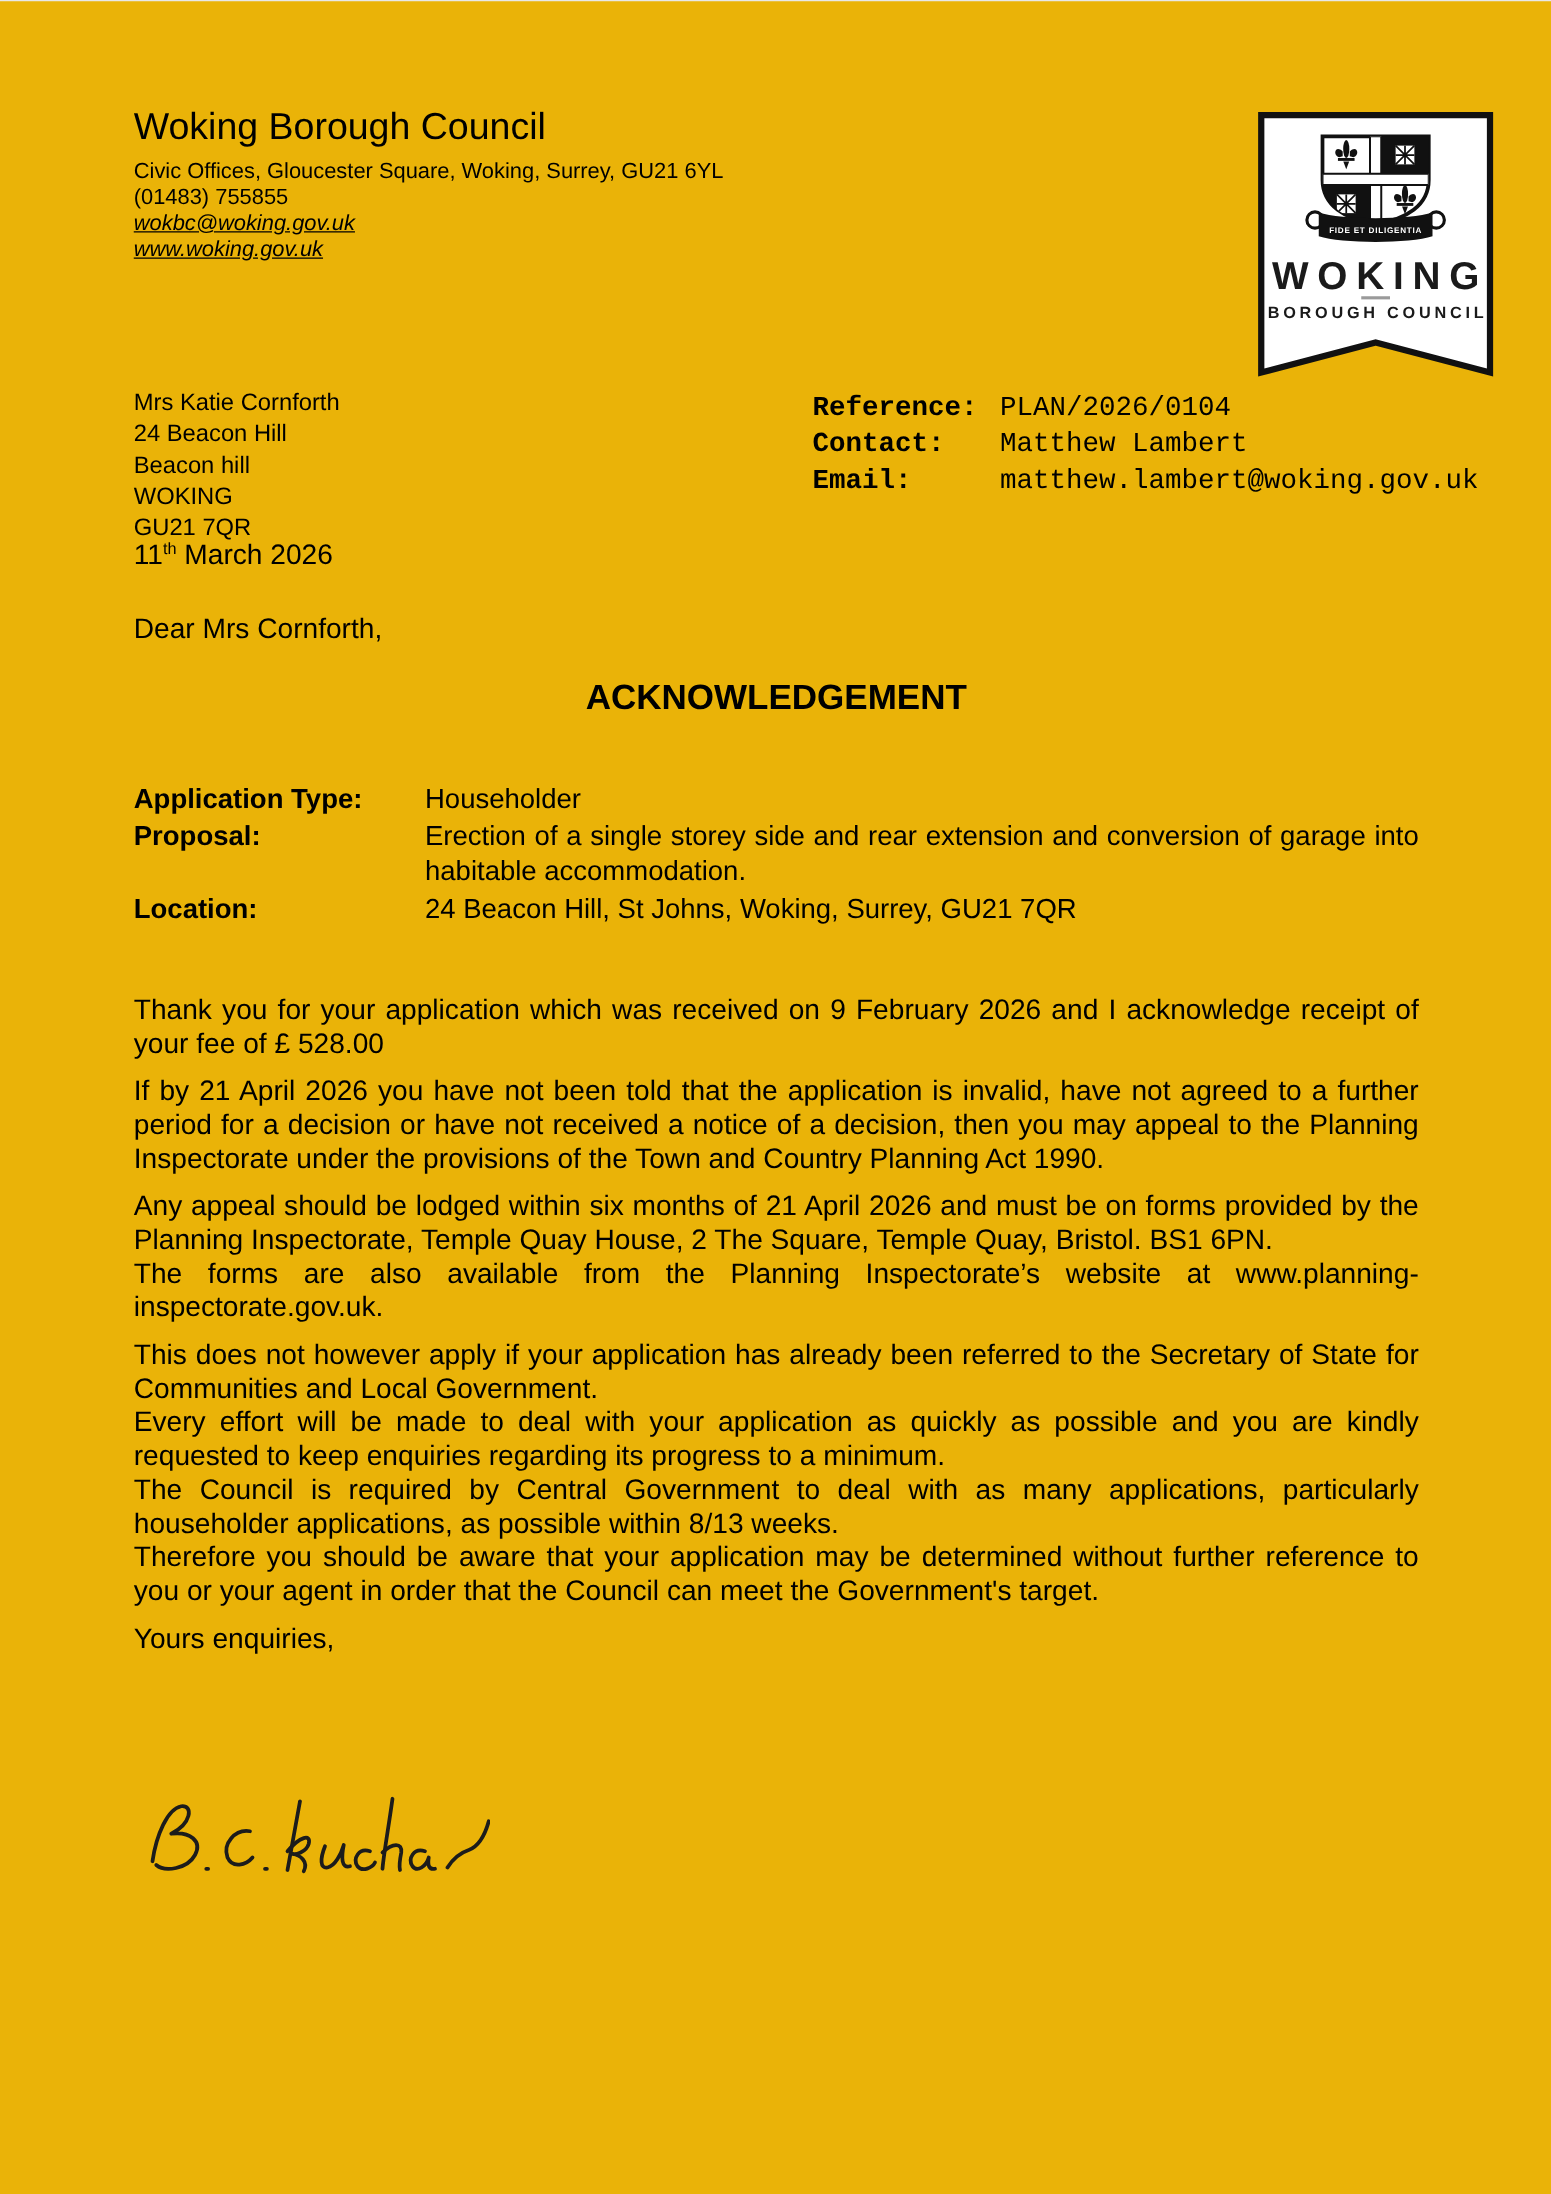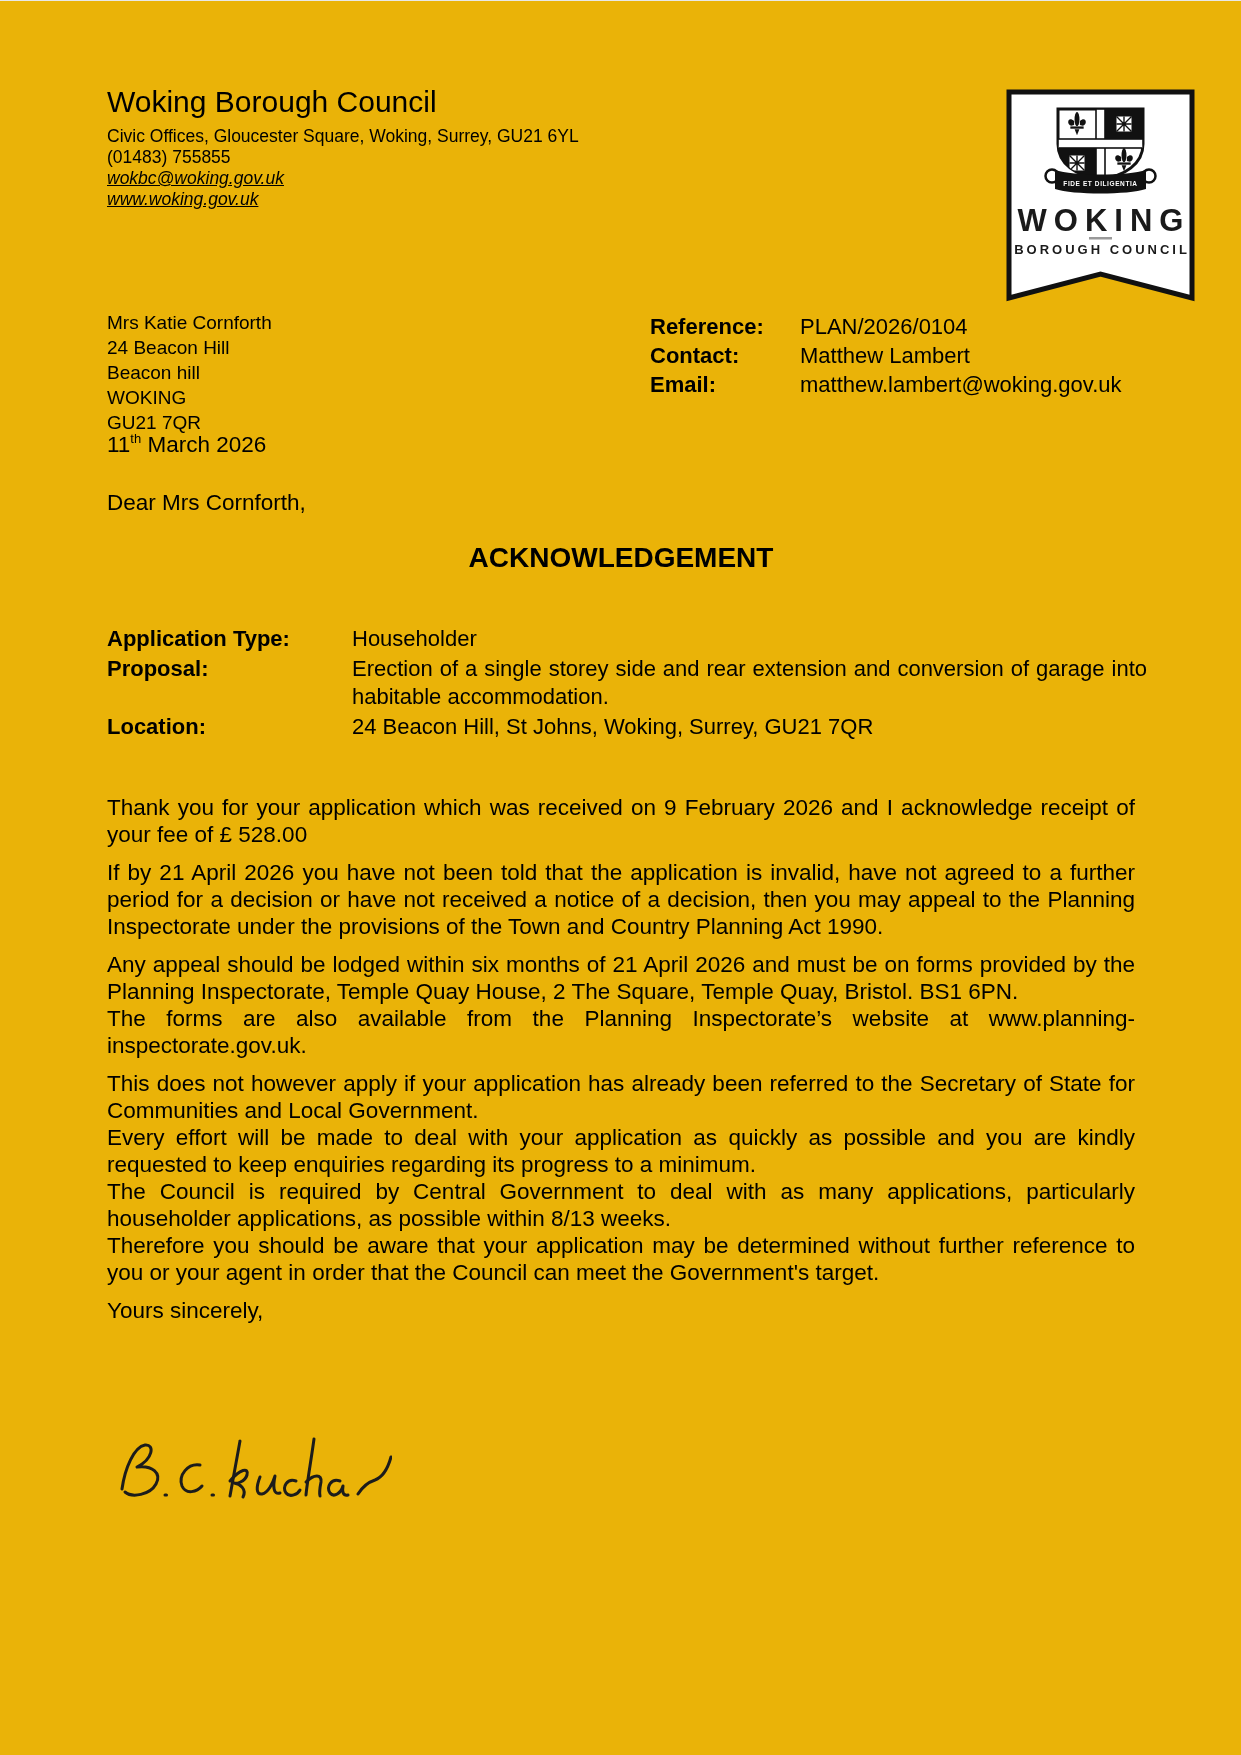--- a/index.html
+++ b/index.html
@@ -17,29 +17,29 @@
   .council-name{font-size:30px;font-weight:400;margin:0 0 8px 0;line-height:1.1;}
   .hdr-line{font-size:17.5px;line-height:21px;}
   .hdr-link{font-size:17.5px;line-height:21px;font-style:italic;text-decoration:underline;color:#000;display:block;width:max-content;}
   
   .logo{position:absolute;left:1003px;top:85px;}
   .logo text{font-family:"Liberation Sans","DejaVu Sans",sans-serif;}
   
   .recipient{position:absolute;left:107px;top:309px;font-size:19px;line-height:25px;}
   .letter-date{position:absolute;left:107px;top:430px;font-size:22.5px;}
   .letter-date sup{font-size:13px;}
-  .ref-block{position:absolute;left:650px;top:311px;font-size:22px;}
+  .ref-block{position:absolute;left:650px;top:311px;font-size:22px;font-family:Liberation Mono, monospace;}
   .ref-row{display:grid;grid-template-columns:150px auto;line-height:29px;}
   .ref-row .lbl{font-weight:700;}
   
   .salutation{position:absolute;left:107px;top:489px;font-size:22.5px;}
   .ack-heading{position:absolute;left:107px;top:541px;width:1028px;text-align:center;font-size:28px;font-weight:700;}
   
   .app-table{position:absolute;left:107px;top:624px;width:1028px;font-size:22px;}
-  .app-row{display:grid;grid-template-columns:233px 795px;line-height:28px;margin-bottom:2px;gap:12px;}
+  .app-row{display:grid;grid-template-columns:233px 795px;line-height:28px;margin-bottom:2px;}
   .app-row .lbl{font-weight:700;}
   .app-row .val{text-align:justify;}
   
   .body-text{position:absolute;left:107px;top:793px;width:1028px;font-size:22.5px;line-height:27px;}
   .para{text-align:justify;white-space:pre-line;margin:0 0 11px 0;}
   .valediction{margin:0;}
   
   .signature{position:absolute;left:112px;top:1424px;}
   .signatory{position:absolute;left:107px;top:1506px;font-size:22.5px;line-height:27.5px;}
 </style>
@@ -147,21 +147,21 @@
 
   <div class="body-text">
     <div class="para">Thank you for your application which was received on 9 February 2026 and I acknowledge receipt of your fee of £ 528.00</div>
     <div class="para">If by 21 April 2026 you have not been told that the application is invalid, have not agreed to a further period for a decision or have not received a notice of a decision, then you may appeal to the Planning Inspectorate under the provisions of the Town and Country Planning Act 1990.</div>
     <div class="para">Any appeal should be lodged within six months of 21 April 2026 and must be on forms provided by the Planning Inspectorate, Temple Quay House, 2 The Square, Temple Quay, Bristol. BS1 6PN.
 The forms are also available from the Planning Inspectorate’s website at www.planning-inspectorate.gov.uk.</div>
     <div class="para">This does not however apply if your application has already been referred to the Secretary of State for Communities and Local Government.
 Every effort will be made to deal with your application as quickly as possible and you are kindly requested to keep enquiries regarding its progress to a minimum.
 The Council is required by Central Government to deal with as many applications, particularly householder applications, as possible within 8/13 weeks.
 Therefore you should be aware that your application may be determined without further reference to you or your agent in order that the Council can meet the Government's target.</div>
-    <div class="para valediction">Yours sincerely,</div>
+    <div class="para valediction">Yours enquiries,</div>
   </div>
 
   <svg class="signature" width="280" height="95" viewBox="0 0 280 95" aria-label="B. C. Kuchar">
     <g fill="none" stroke="#1c1c1c" stroke-width="3" stroke-linecap="round" stroke-linejoin="round">
       <path d="M10,64 C13,43 22,22 33,20 C43,19 41,34 25,42 C40,40 50,48 44,59 C38,70 20,73 13,67"></path>
       <path d="M53,70 L54.5,70"></path>
       <path d="M88,40 C76,38 66,50 70,61 C74,70 85,67 90,61"></path>
       <path d="M100,70 L101.5,70"></path>
       <path d="M128,16 C124,38 120,60 118,71"></path>
       <path d="M118,56 C128,44 137,42 135,50 C133,57 124,59 122,58 C128,59 135,64 131,72"></path>

